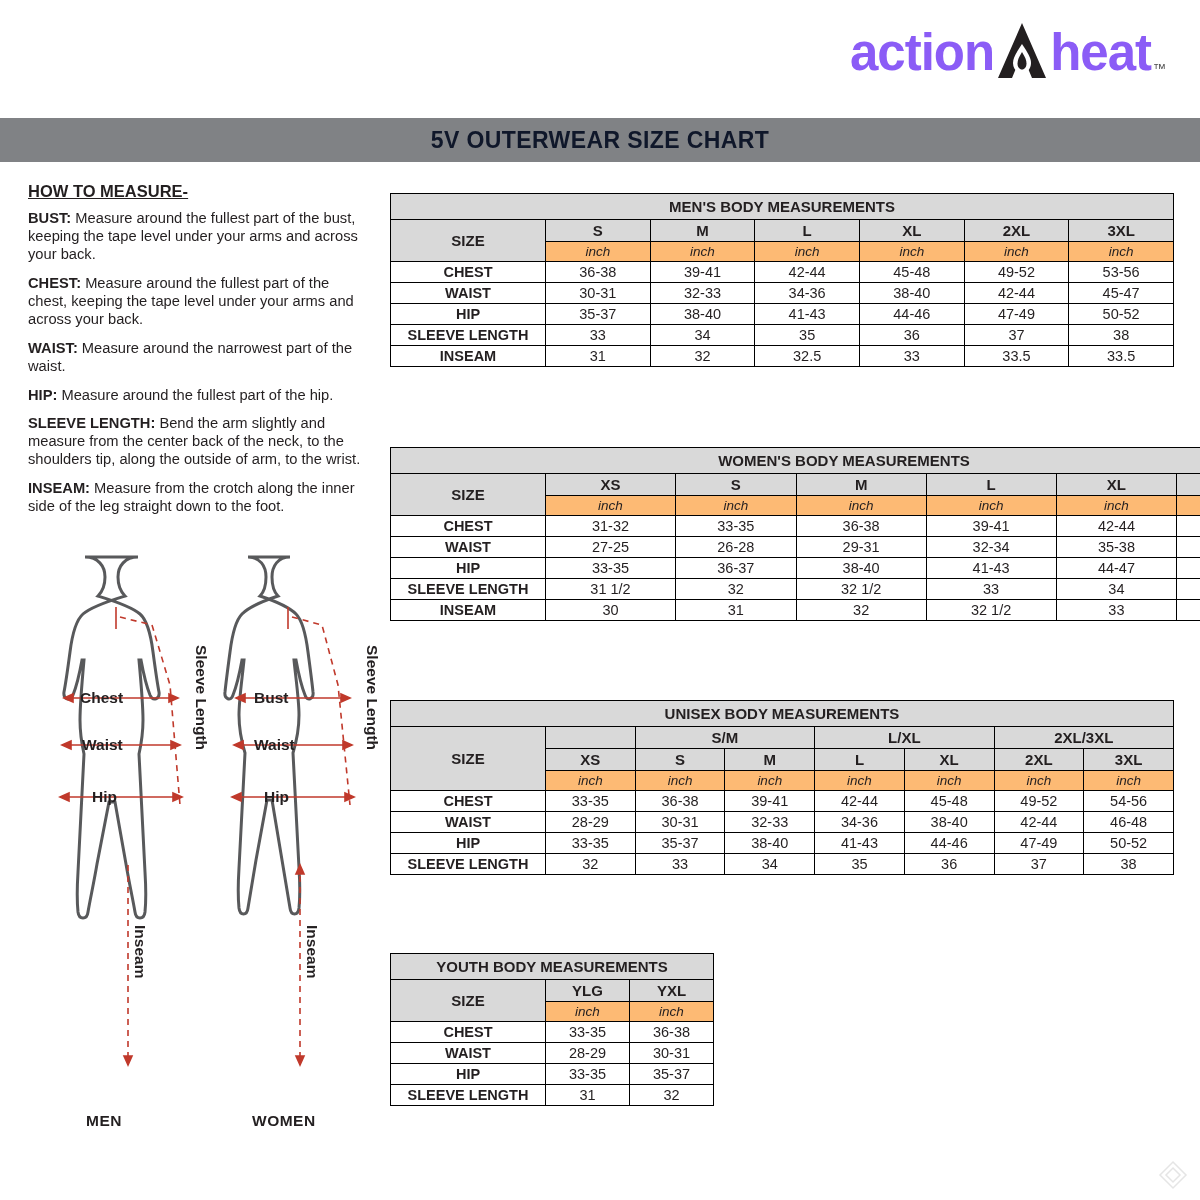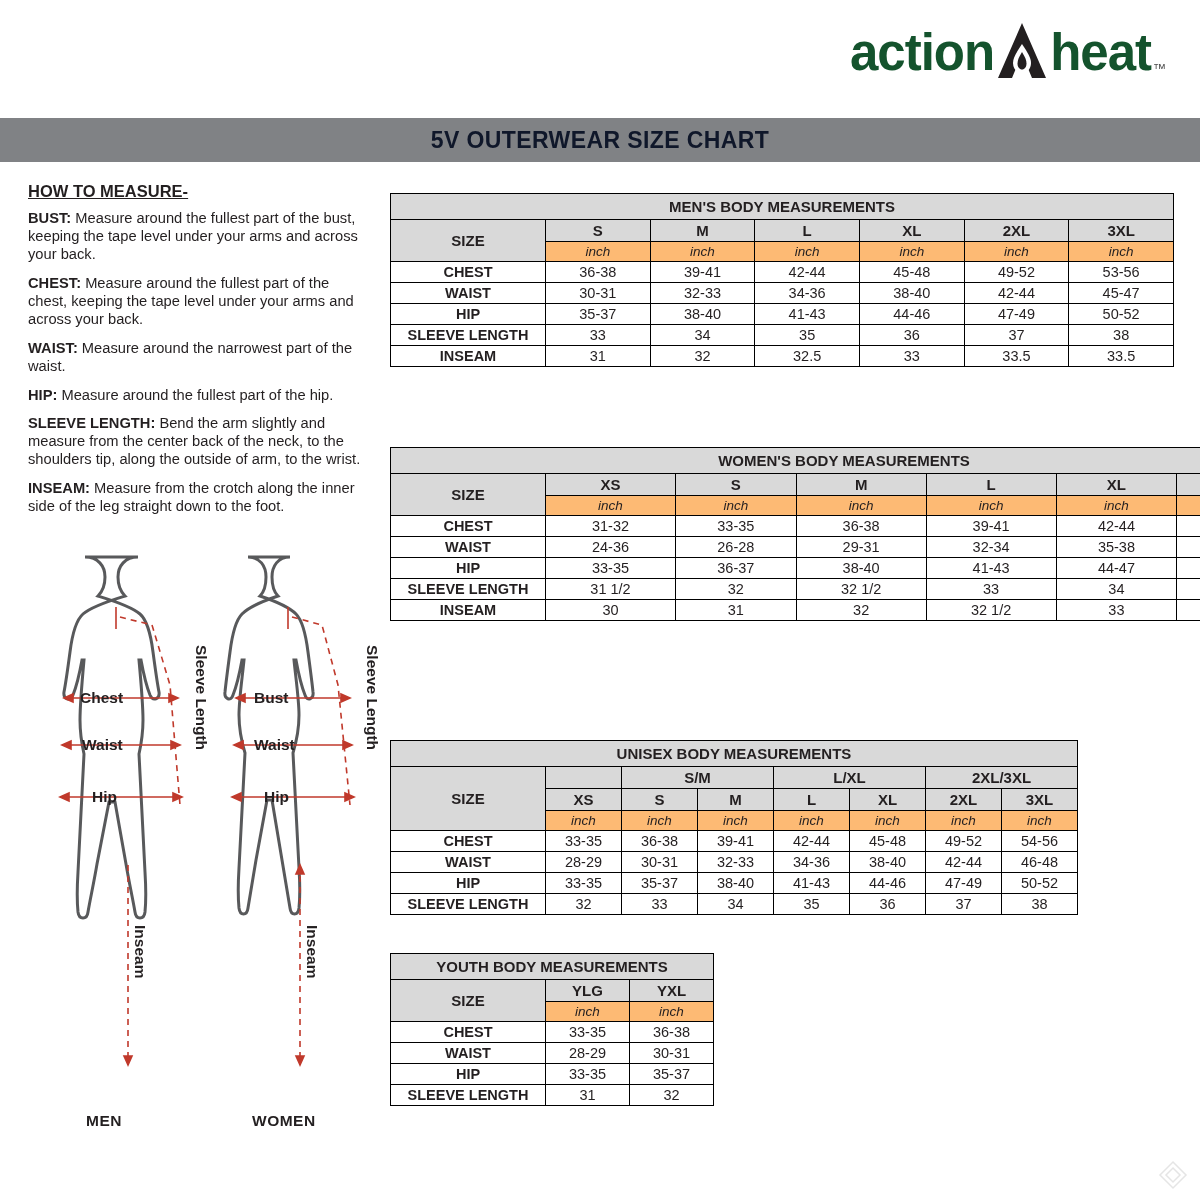--- a/index.html
+++ b/index.html
@@ -10,21 +10,21 @@
     color:#231f20;
     position:relative;
     overflow:hidden;
   }
   
   .logo-wrap{
     position:absolute;top:22px;right:34px;
     display:flex;align-items:center;
   }
   .logo-text{
-    font-size:51px;font-weight:bold;color:#14532d;
+    font-size:51px;font-weight:bold;color:#8b5cf6;
     letter-spacing:-1px;line-height:1;
   }
   .logo-flame{
     width:52px;height:60px;margin:0 2px 0 2px;position:relative;
   }
   .logo-tm{
     font-size:13px;color:#4d4d4d;align-self:flex-end;margin-bottom:6px;margin-left:2px;
   }
   
   .title-bar{
@@ -73,21 +73,21 @@
   .unit td{
     background:#fdba74;font-style:italic;font-size:13.5px;
   }
   .rowlabel{
     font-weight:bold;text-align:center;
   }
   .grp td{background:#d9d9d9;font-weight:bold;font-size:15px;}
   
   #tbl-men{left:390px;top:193px;width:784px;}
   #tbl-women{left:390px;top:447px;width:908px;}
-  #tbl-unisex{left:390px;top:740px;width:688px;}
+  #tbl-unisex{left:390px;top:700px;width:784px;}
   #tbl-youth{left:390px;top:953px;width:324px;}
   
   .corner{
     position:absolute;right:12px;bottom:10px;width:30px;height:30px;opacity:.25;
   }
 </style>
 </head>
 <body>
 
 <div class="logo-wrap">
@@ -276,21 +276,21 @@
     <td class="rowlabel">CHEST</td>
     <td>31-32</td>
     <td>33-35</td>
     <td>36-38</td>
     <td>39-41</td>
     <td>42-44</td>
     <td>45-47</td>
   </tr>
   <tr>
     <td class="rowlabel">WAIST</td>
-    <td>24-36</td>
+    <td>27-25</td>
     <td>26-28</td>
     <td>29-31</td>
     <td>32-34</td>
     <td>35-38</td>
     <td>39-41</td>
   </tr>
   <tr>
     <td class="rowlabel">HIP</td>
     <td>33-35</td>
     <td>36-37</td>

